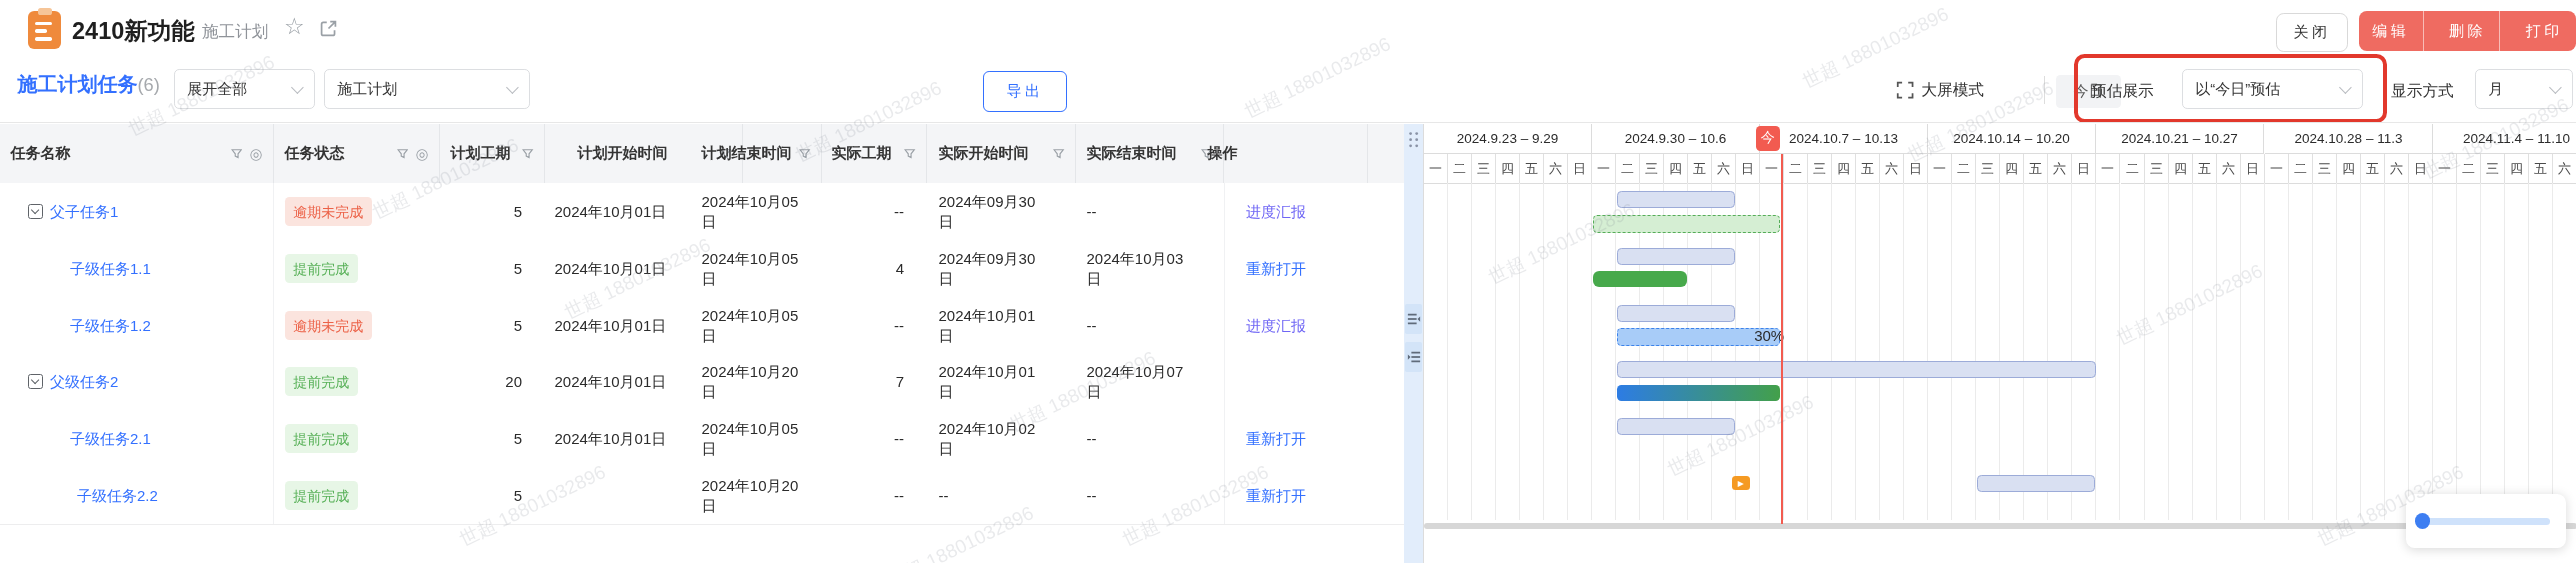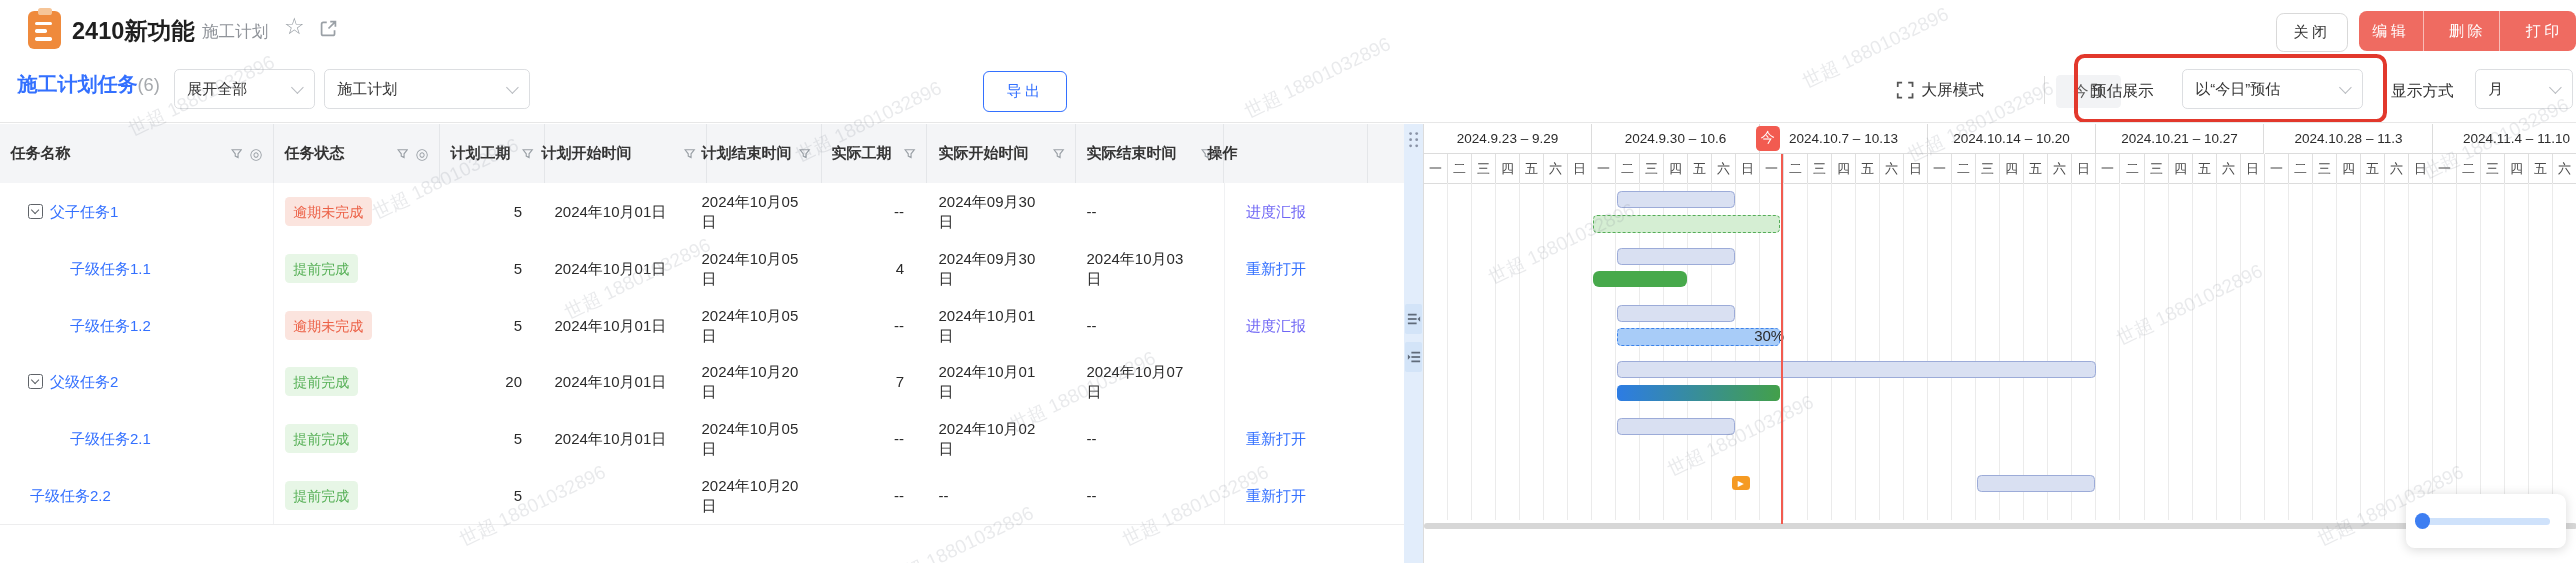--- a/index.html
+++ b/index.html
@@ -180,21 +180,21 @@
       <div class="hcell" style="left: 440px; width: 105px;">
         <span>计划工期</span>
         <span class="hicons">
           <span>
             <svg width="11.3" height="11.3" viewBox="0 0 16 16">
               <path d="M1.5 2.5h13L10 8.2v5.3l-4-2V8.2z" fill="none" stroke="#9aa0a6" stroke-width="1.6"></path>
             </svg>
           </span>
         </span>
       </div>
-      <div class="hcell" style="left: 531px; width: 176px;">
+      <div class="hcell" style="left: 567px; width: 176px;">
         <span>计划开始时间</span>
         <span class="hicons">
           <span>
             <svg width="11.3" height="11.3" viewBox="0 0 16 16">
               <path d="M1.5 2.5h13L10 8.2v5.3l-4-2V8.2z" fill="none" stroke="#9aa0a6" stroke-width="1.6"></path>
             </svg>
           </span>
         </span>
       </div>
       <div class="hcell" style="left: 691px; width: 131px;">
@@ -382,21 +382,21 @@
           <span class="wrapspan">2024年10月02日</span>
         </div>
         <div class="tcell" style="left: 1076px; width: 148px;">
           <span class="wrapspan">--</span>
         </div>
         <div class="tcell cell8" style="left: 1224px; width: 171px;">
           <span class="actlink act-blue">重新打开</span>
         </div>
       </div>
       <div class="trow" style="top: 343px;">
-        <div class="tcell cell0" style="left: 0px; width: 274px; padding-left: 30px;">
+        <div class="tcell cell0" style="left: 0px; width: 274px; padding-left: 77px;">
           <span class="tasklink">子级任务2.2</span>
         </div>
         <div class="tcell" style="left: 274px; width: 166px;">
           <span class="badge badge-green">提前完成</span>
         </div>
         <div class="tcell num" style="left: 440px; width: 105px;">
           <span>5</span>
         </div>
         <div class="tcell" style="left: 691px; width: 131px;">
           <span class="wrapspan">2024年10月20日</span>

